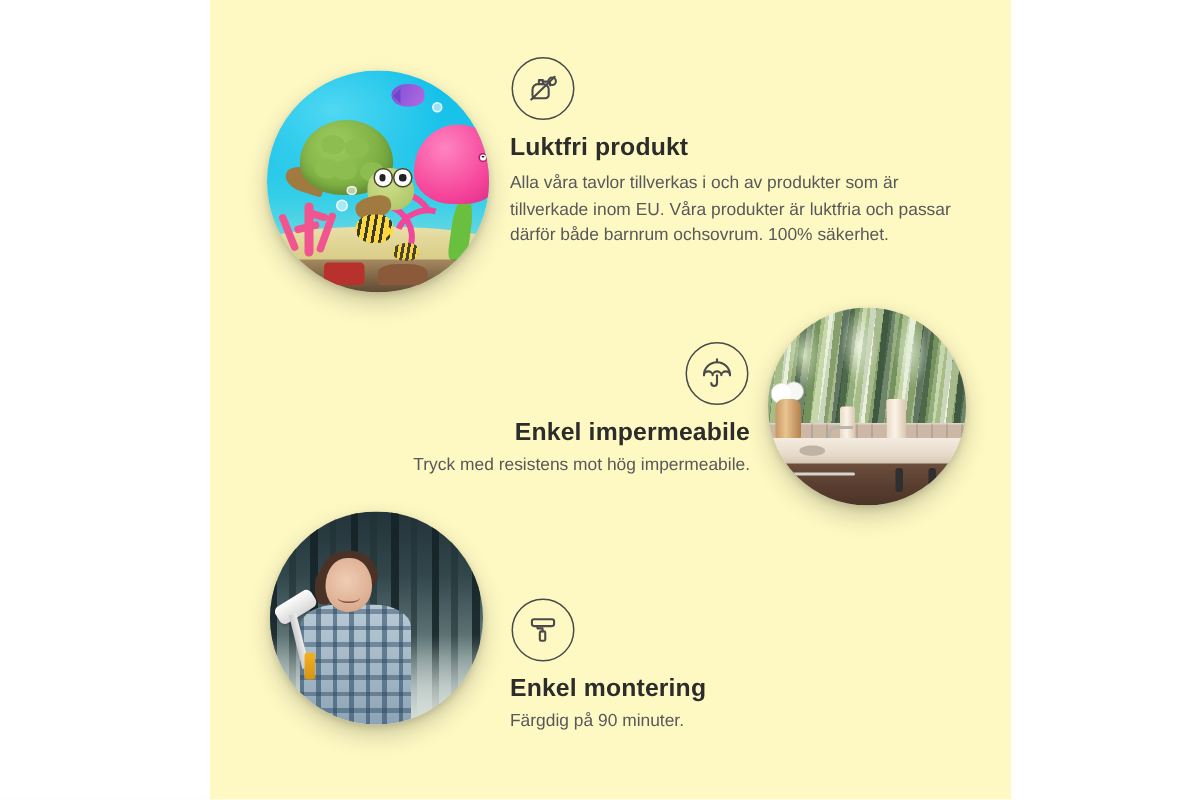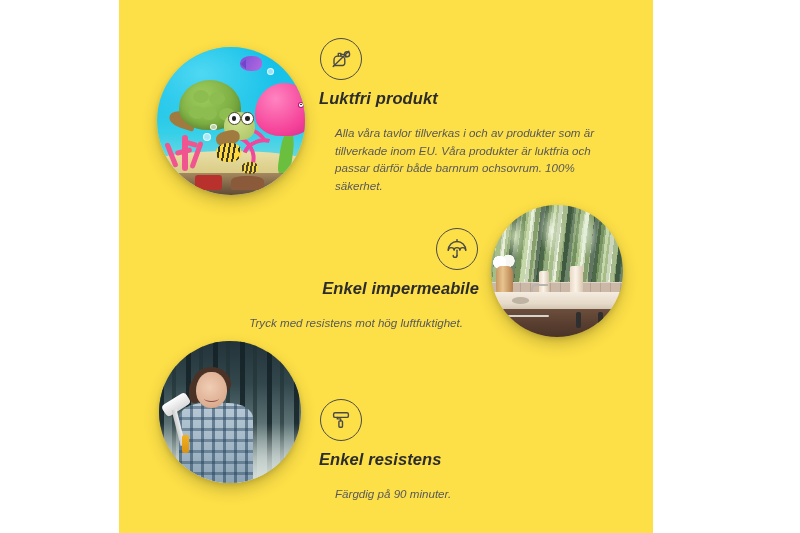--- a/index.html
+++ b/index.html
@@ -18,27 +18,26 @@
   .stage {
     position: relative;
     width: 800px;
     height: 533px;
     background: #ffffff;
   }
 
   
   .panel {
     position: absolute;
-    left: 119px;
+    left: 140px;
     top: 0;
     width: 534px;
     height: 533px;
-    background: #fde047;
+    background: #fef9c3;
     overflow: hidden;
-    font-style: italic;
   }
 
   
   .medallion {
     position: absolute;
     border-radius: 50%;
     overflow: hidden;
     box-shadow: 0 7px 16px rgba(0,0,0,0.20), 0 2px 5px rgba(0,0,0,0.12);
   }
   .medallion .scene {
@@ -323,21 +322,21 @@
   .feature .icon-circle svg { display: block; }
 
   .feature h3 {
     margin: 9px 0 5px 0;
     font-size: 16.5px;
     font-weight: 700;
     color: #2c2c2c;
     letter-spacing: 0.1px;
   }
   .feature p {
-    margin: 16px;
+    margin: 0;
     font-size: 11.6px;
     line-height: 1.52;
     color: #58585a;
   }
 
   
   .f1 { left: 200px; top: 38px; width: 305px; text-align: left; }
   .f1 .icon-circle { margin-left: 1px; }
 
   
@@ -408,21 +407,21 @@
       <div class="icon-circle">
         <svg width="26" height="26" viewBox="0 0 26 26" fill="none" stroke="#4a4a4a" stroke-width="1.4" stroke-linecap="round" stroke-linejoin="round">
           <path d="M4.3 14.2a8.7 8.7 0 0 1 17.4 0"></path>
           <path d="M4.3 14.2c0-1.5 1.45-2.6 2.9-2.6s2.9 1.1 2.9 2.6c0-1.5 1.45-2.6 2.9-2.6s2.9 1.1 2.9 2.6c0-1.5 1.45-2.6 2.9-2.6s2.9 1.1 2.9 2.6"></path>
           <line x1="13" y1="14.2" x2="13" y2="19.4"></line>
           <path d="M13 19.4a1.9 1.9 0 0 1-3.8 0"></path>
           <line x1="13" y1="5.5" x2="13" y2="3.6"></line>
         </svg>
       </div>
       <h3>Enkel impermeabile</h3>
-      <p>Tryck med resistens mot hög luftfuktighet.</p>
+      <p>Tryck med resistens mot hög impermeabile.</p>
     </div>
 
     <div class="medallion m2">
       <div class="scene">
         <div class="bath-wall"></div>
         <div class="backsplash"></div>
         <div class="flowers"></div>
         <div class="vase"></div>
         <div class="dispenser-a"></div>
         <div class="dispenser-b"></div>
@@ -448,18 +447,18 @@
     </div>
 
     <div class="feature f3">
       <div class="icon-circle">
         <svg width="26" height="26" viewBox="0 0 26 26" fill="none" stroke="#4a4a4a" stroke-width="1.4" stroke-linecap="round" stroke-linejoin="round">
           <rect x="5.6" y="5.8" width="14.8" height="4.6" rx="1.5"></rect>
           <path d="M9.3 10.4v1.5h3.4v2.0"></path>
           <rect x="10.9" y="13.9" width="3.6" height="6.3" rx="0.9"></rect>
         </svg>
       </div>
-      <h3>Enkel resistens</h3>
+      <h3>Enkel montering</h3>
       <p>Färgdig på 90 minuter.</p>
     </div>
 
   </div>
 </div>
 
 </body></html>

